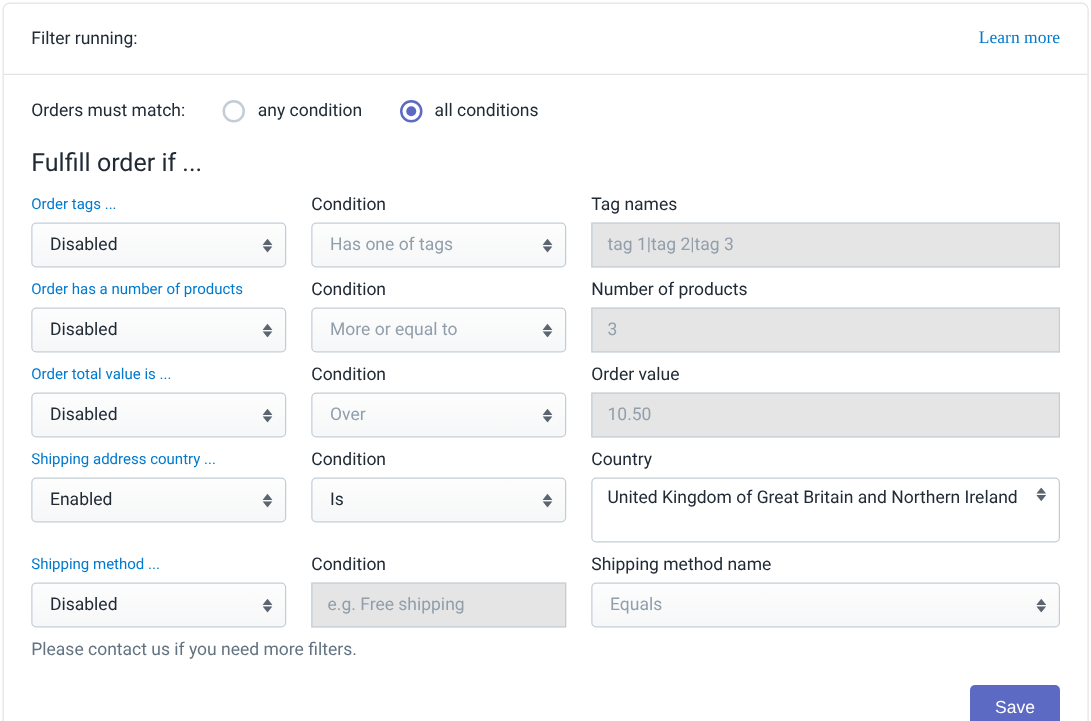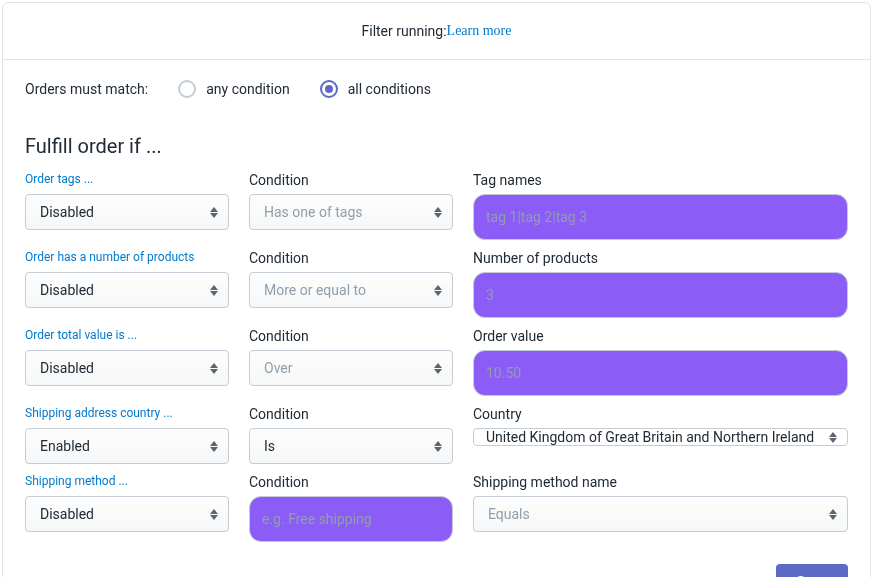--- a/index.html
+++ b/index.html
@@ -14,21 +14,21 @@
     border: 1px solid #e1e3e5;
     border-radius: 6px;
     background: #fff;
     width: 869px;
   }
   .top-section {
     padding: 20px 22px;
     border-bottom: 1px solid #e1e3e5;
     display: flex;
     align-items: center;
-    justify-content: center;
+    justify-content: space-between;
   }
   .top-left {
     display: flex;
     align-items: center;
     gap: 14px;
   }
   .label-text { color: #212b36; }
   .learn-link {
     color: #007ace;
     text-decoration: none;
@@ -58,21 +58,21 @@
     margin-left: 8px;
   }
   .sel-arrows svg { display:block; }
   .main-section {
     padding: 20px 22px;
   }
   .match-row {
     display: flex;
     align-items: center;
     gap: 30px;
-    margin-bottom: 36px;
+    margin-bottom: 20px;
   }
   .radio-opt {
     display: inline-flex;
     align-items: center;
     gap: 10px;
   }
   .radio-outer {
     width: 18px; height: 18px;
     border-radius: 50%;
     border: 2px solid #c4cdd5;
@@ -108,36 +108,35 @@
     color: #007ace;
     font-size: 12px;
     padding-top: 4px;
     padding-bottom: 2px;
   }
   .rules-grid .cell { margin-bottom: 2px; }
   .sel-sm { min-width: 100%; width: 100%; }
   .input-ctl {
     width: 100%;
     border: 1px solid #c4cdd5;
-    border-radius: 12px;
-    background: #8b5cf6;
-    padding: 22px 12px;
+    border-radius: 0;
+    background: #e5e5e5;
+    padding: 7px 12px;
     height: 36px;
     font-size: 14px;
     font-family: inherit;
   }
   .input-ctl::placeholder { color: #919eab; }
   .value-select {
     border: 1px solid #c4cdd5;
     border-radius: 4px;
     background: #fff;
     padding: 7px 10px 7px 12px;
-    height: 18px;
-    display: flex;
-    align-items: center;
+    height: 52px;
+    display: flex;
     justify-content: space-between;
   }
   .helper-text {
     color: #637381;
     font-size: 14px;
     margin-top: 8px;
   }
   .footer {
     display: flex;
     justify-content: flex-end;
@@ -332,19 +331,20 @@
                 <path d="M0 5 L4 0 L8 5 Z" fill="#5c6470"></path>
               </svg>
           <svg width="8" height="5" viewBox="0 0 8 5">
                 <path d="M0 0 L4 5 L8 0 Z" fill="#5c6470"></path>
               </svg>
         </span>
       </div></div>
 
     </div>
 
+    <div class="helper-text">Please contact us if you need more filters.</div>
   </div>
 
   <div class="footer">
     <button class="btn-primary">Save</button>
   </div>
 
 </div>
 
 </body></html>

